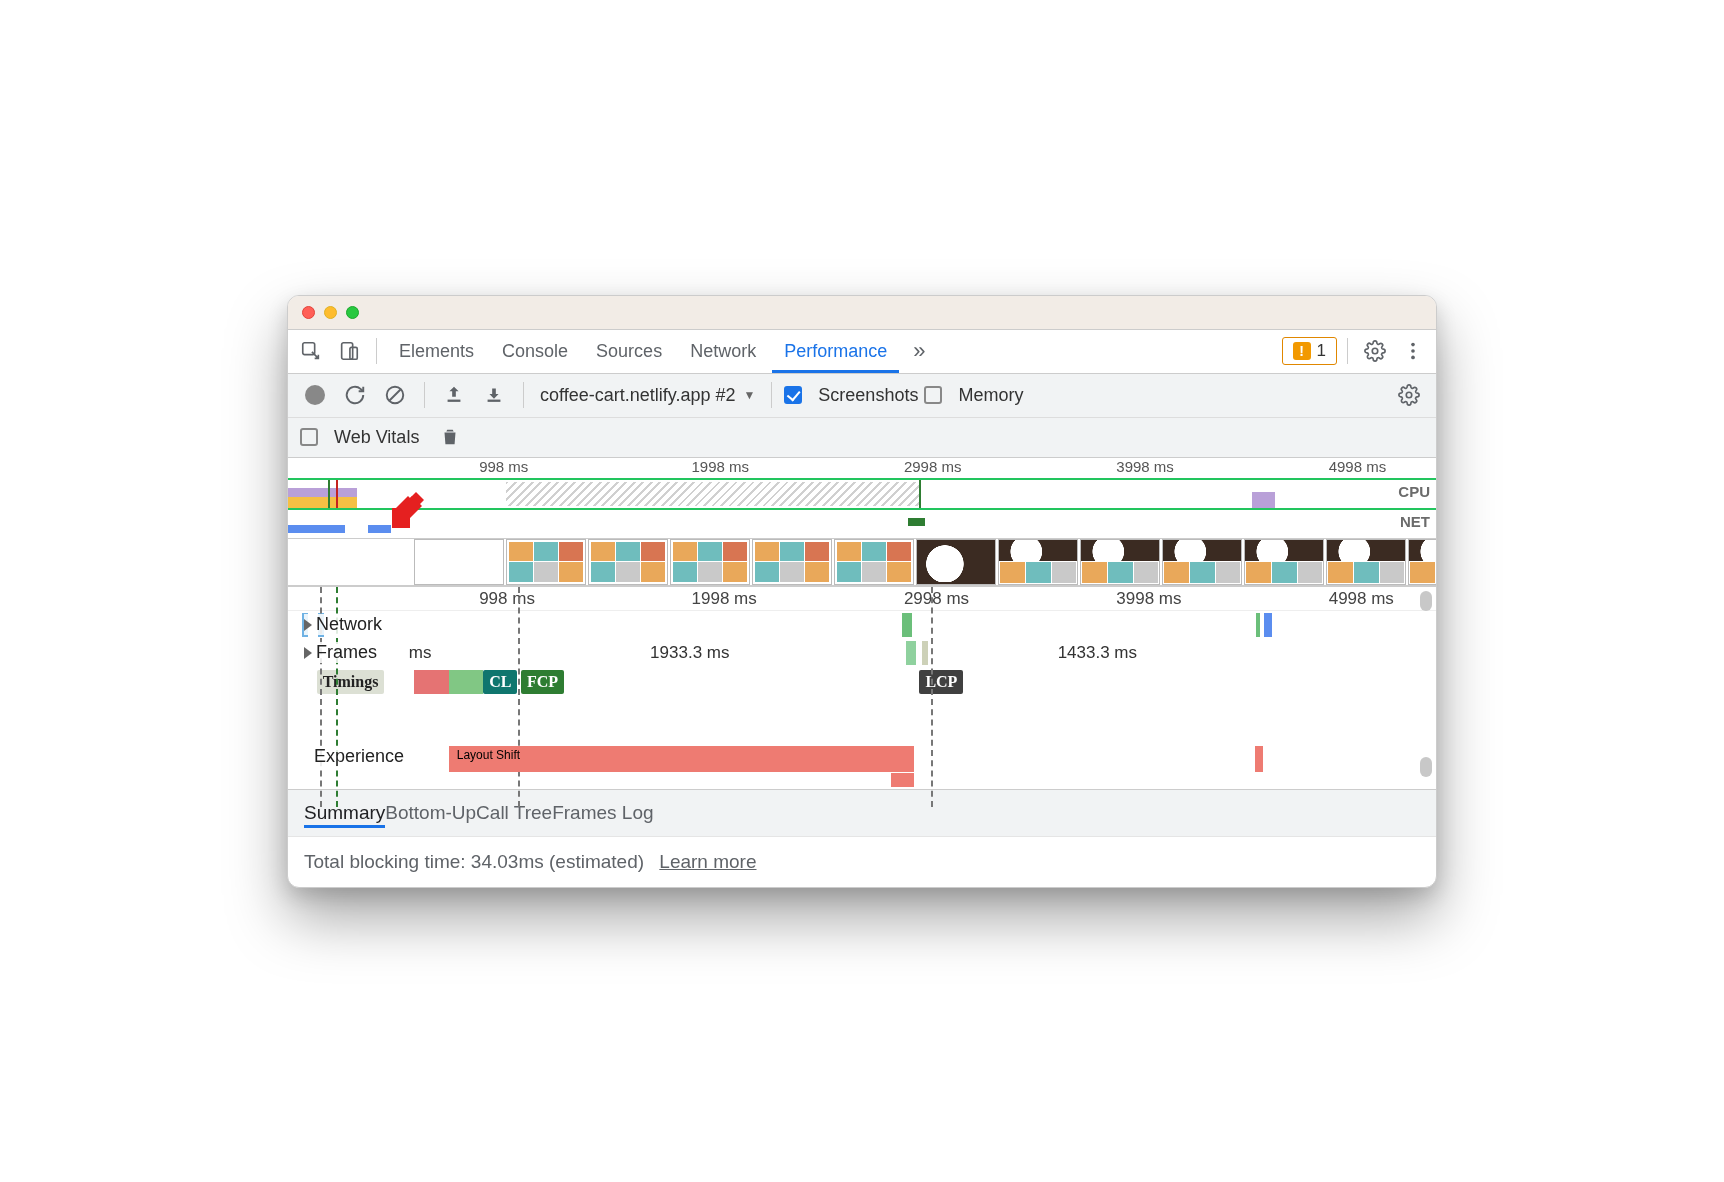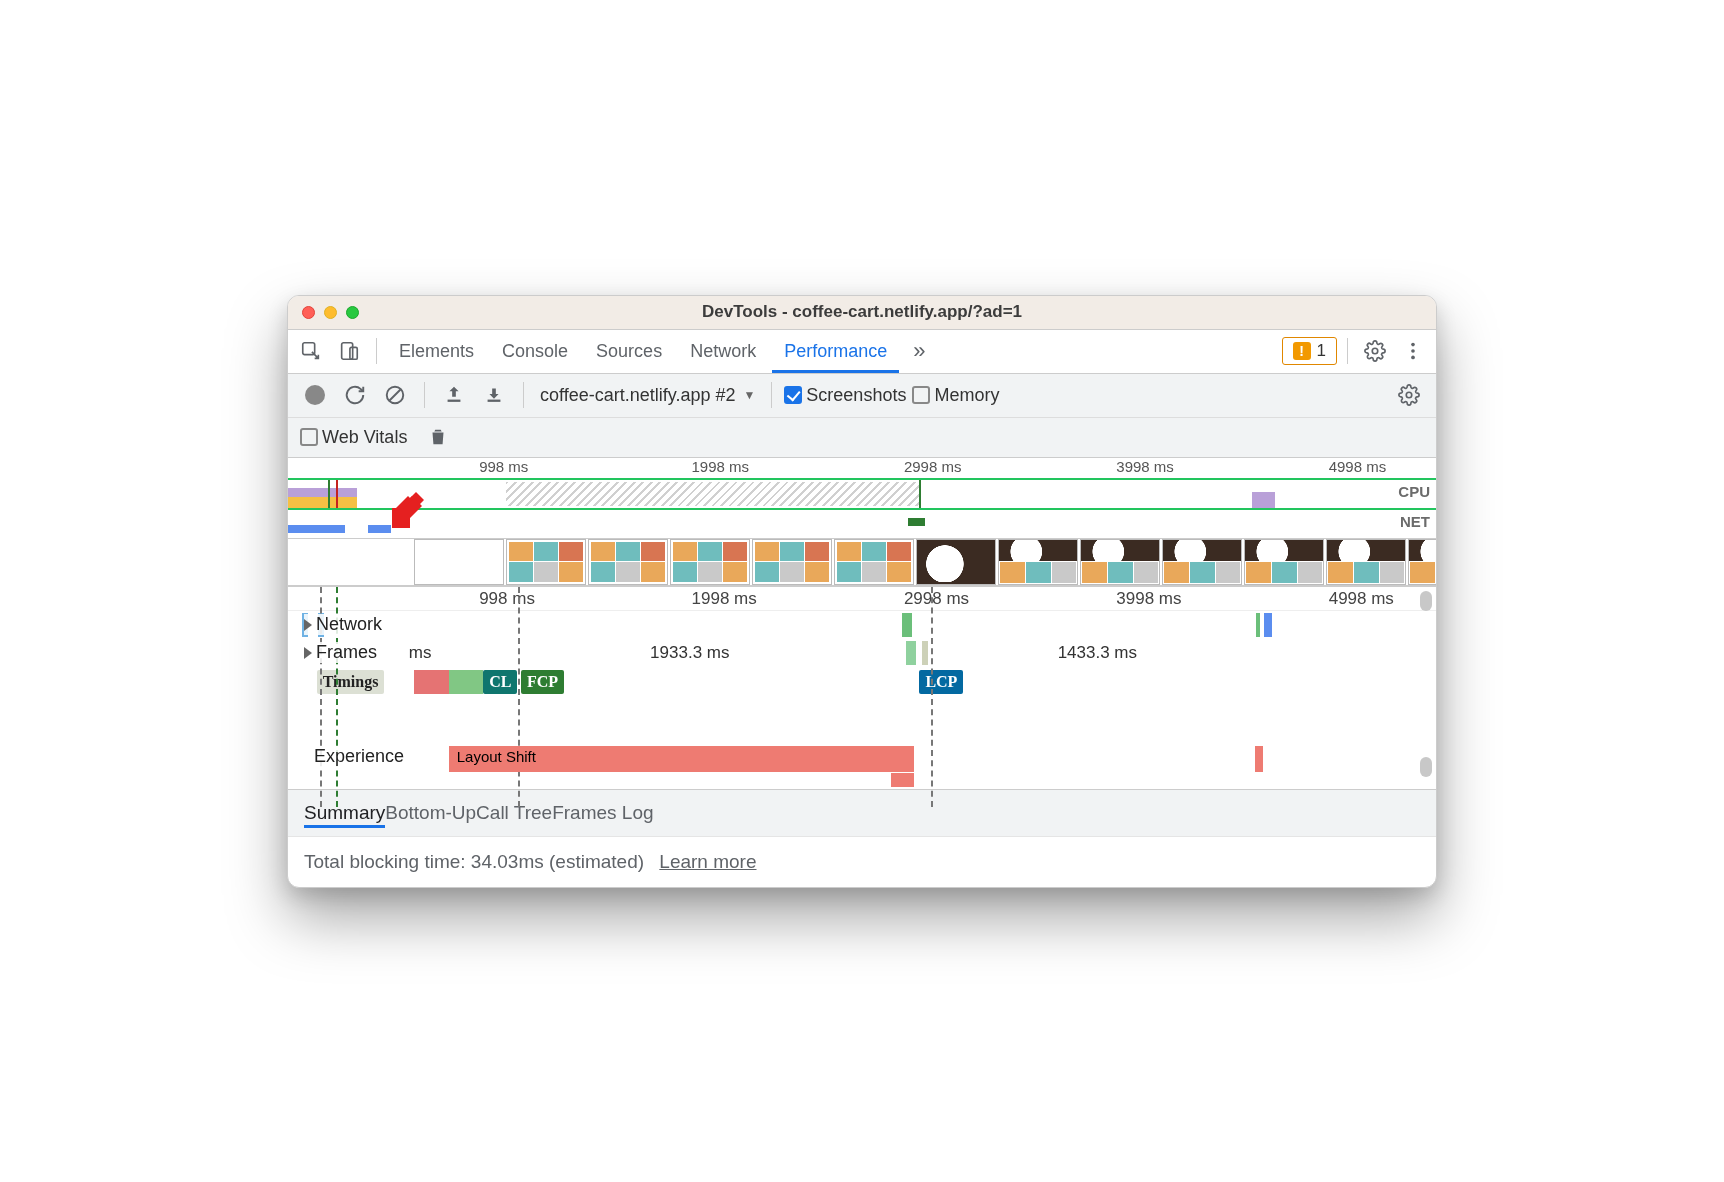--- a/index.html
+++ b/index.html
@@ -64,21 +64,21 @@
     background:#f1f3f4;
     height:44px;
     color:#5f6368;
   }
   .rec-dot { width:20px;height:20px;border-radius:50%;background:#888; }
   .profile-select { display:flex; align-items:center; gap:8px; padding:0 4px; color:#333; font-size:18px;}
   .tri { font-size:12px; color:#666; }
   .cbox { width:18px;height:18px;border:2px solid #888;border-radius:3px;display:inline-flex;align-items:center;justify-content:center;}
   .cbox.checked { background:#1a73e8;border-color:#1a73e8;}
   .cbox.checked::after { content:""; width:6px;height:10px;border:solid #fff;border-width:0 2.5px 2.5px 0; transform:rotate(40deg) translateY(-1px);}
-  .cb-label { display:flex; align-items:center; gap:4px; font-size:18px; color:#333;}
+  .cb-label { display:flex; align-items:center; gap:16px; font-size:18px; color:#333;}
 
   .toolbar2 {
     display:flex; align-items:center;
     padding:6px 12px; gap:14px;
     border-bottom:1px solid #ccc;
     background:#f1f3f4;
     height:40px;
   }
 
   
@@ -115,21 +115,21 @@
   .track { height:28px; position:relative; display:flex; align-items:center; }
   .track-head { position:absolute; left:16px; display:flex; align-items:center; gap:4px; background:rgba(255,255,255,0.85); z-index:3; font-size:18px; color:#222;}
   .disclose { width:0;height:0;border-top:6px solid transparent;border-bottom:6px solid transparent;border-left:8px solid #666;display:inline-block;}
   .frame-seg { position:absolute; top:3px; bottom:3px; color:#333; font-size:17px; display:flex;align-items:center; white-space:nowrap; overflow:hidden; padding:0 6px;}
   .tiny-mark { position:absolute; width:6px; top:2px; bottom:2px; }
   .timings-row { height:30px; position:relative;font-family:Liberation Serif, serif; }
   .pill { position:absolute; top:3px; height:24px; color:#fff; font-size:16px; font-weight:600; padding:1px 6px; display:flex;align-items:center; border-radius:2px;}
   .dash-vline { position:absolute; top:0; bottom:0; border-left:2px dashed #777; }
   .exp-row { height:32px; position:relative; margin-top:46px; }
   .exp-label { position:absolute; left:22px; top:3px; font-size:18px; color:#222; z-index:2; background:rgba(255,255,255,0.85); padding:0 4px;}
-  .ls-bar { position:absolute; top:3px; height:26px; background:#ee7b72; color:#000; font-size:15px; padding:2px 8px;}
+  .ls-bar { position:absolute; top:3px; height:26px; background:#ee7b72; color:#000; font-size:12px; padding:2px 8px;}
   .ls-small { position:absolute; height:14px; background:#ee7b72; }
 
   .scrolly { position:absolute; right:4px; width:12px; border-radius:6px; background:#c8c8c8; }
 
   
   .bottom-tabs { display:flex; padding:8px 16px; border-top:1px solid #ccc; background:#f1f3f4; font-size:19px;}
   .btab { color:#5f6368; cursor:pointer; padding:4px 0;}
   .btab.active { color:#202124; box-shadow: inset 0 -3px 0 #1a73e8;}
   .summary-pane { padding:14px 16px; font-size:19px; color:#5f6368; border-top:1px solid #e5e5e5;}
   .summary-pane a { color:#5f6368; text-decoration: underline; margin-left:10px;}
@@ -138,21 +138,20 @@
 <body>
 
 <div class="window">
 
   <div class="titlebar">
     <div class="traffic">
       <div class="dot red"></div>
       <div class="dot yellow"></div>
       <div class="dot green"></div>
     </div>
-    <div class="title">DevTools - coffee-cart.netlify.app/?ad=1</div>
   </div>
 
   <div class="tabs-bar">
     <div class="iconbtn">
       <svg viewBox="0 0 24 24" fill="none" stroke="currentColor" stroke-width="1.8">
           <rect x="3" y="3" width="13" height="13" rx="2"></rect>
           <path d="M13 13l7 7M20 16v4h-4"></path>
         </svg>
     </div>
     <div class="iconbtn">
@@ -415,21 +414,21 @@
       <div class="tiny-mark" style="left:53.8%;background:#8fd19e;width:10px"></div>
       <div class="tiny-mark" style="left:55.2%;background:#cdd1b8;width:6px"></div>
     </div>
 
     <div class="timings-row">
       <div class="pill" style="left:2.5%;background:#dce0d4;color:#222">Timings</div>
       <div style="position:absolute;left:11%;top:3px;height:24px;width:3%;background:#e57373"></div>
       <div style="position:absolute;left:14%;top:3px;height:24px;width:3%;background:#81c784"></div>
       <div class="pill" style="left:17%;background:#0f766e">CL</div>
       <div class="pill" style="left:20.3%;background:#2e7d32">FCP</div>
-      <div class="pill" style="left:55%;background:#0369a1">LCP</div>
+      <div class="pill" style="left:55%;background:#404040">LCP</div>
     </div>
 
     <div class="dash-vline" style="left:2.8%;top:0;height:220px"></div>
     <div class="dash-vline" style="left:4.2%;top:0;height:220px;border-color:#2e7d32"></div>
     <div class="dash-vline" style="left:20%;top:0;height:220px"></div>
     <div class="dash-vline" style="left:56%;top:0;height:220px"></div>
 
     <div class="exp-row">
       <span class="exp-label">Experience</span>
       <div class="ls-bar" style="left:14%;width:40.5%">Layout Shift</div>

